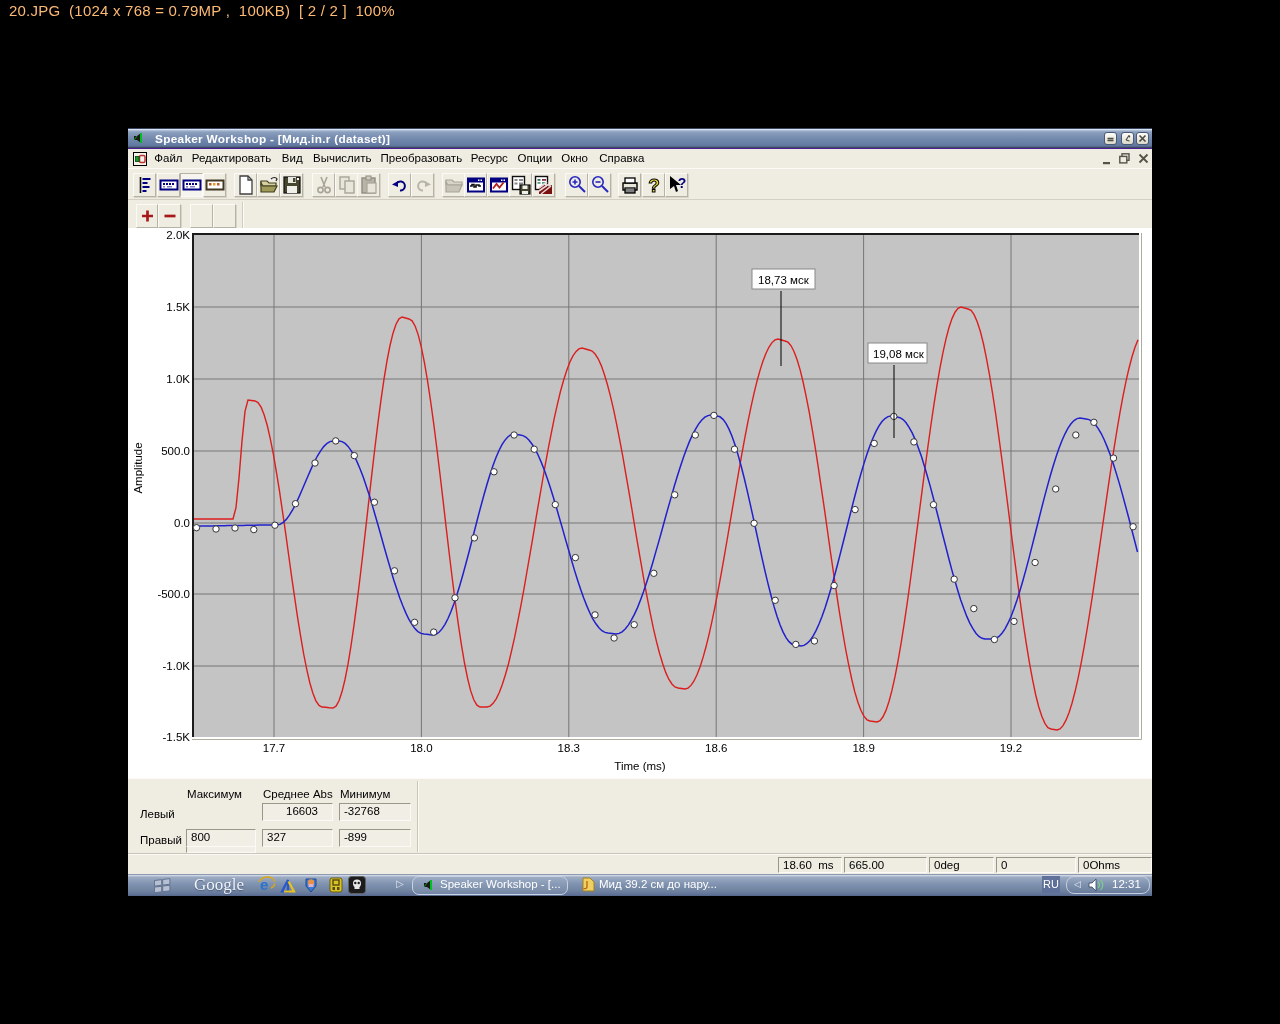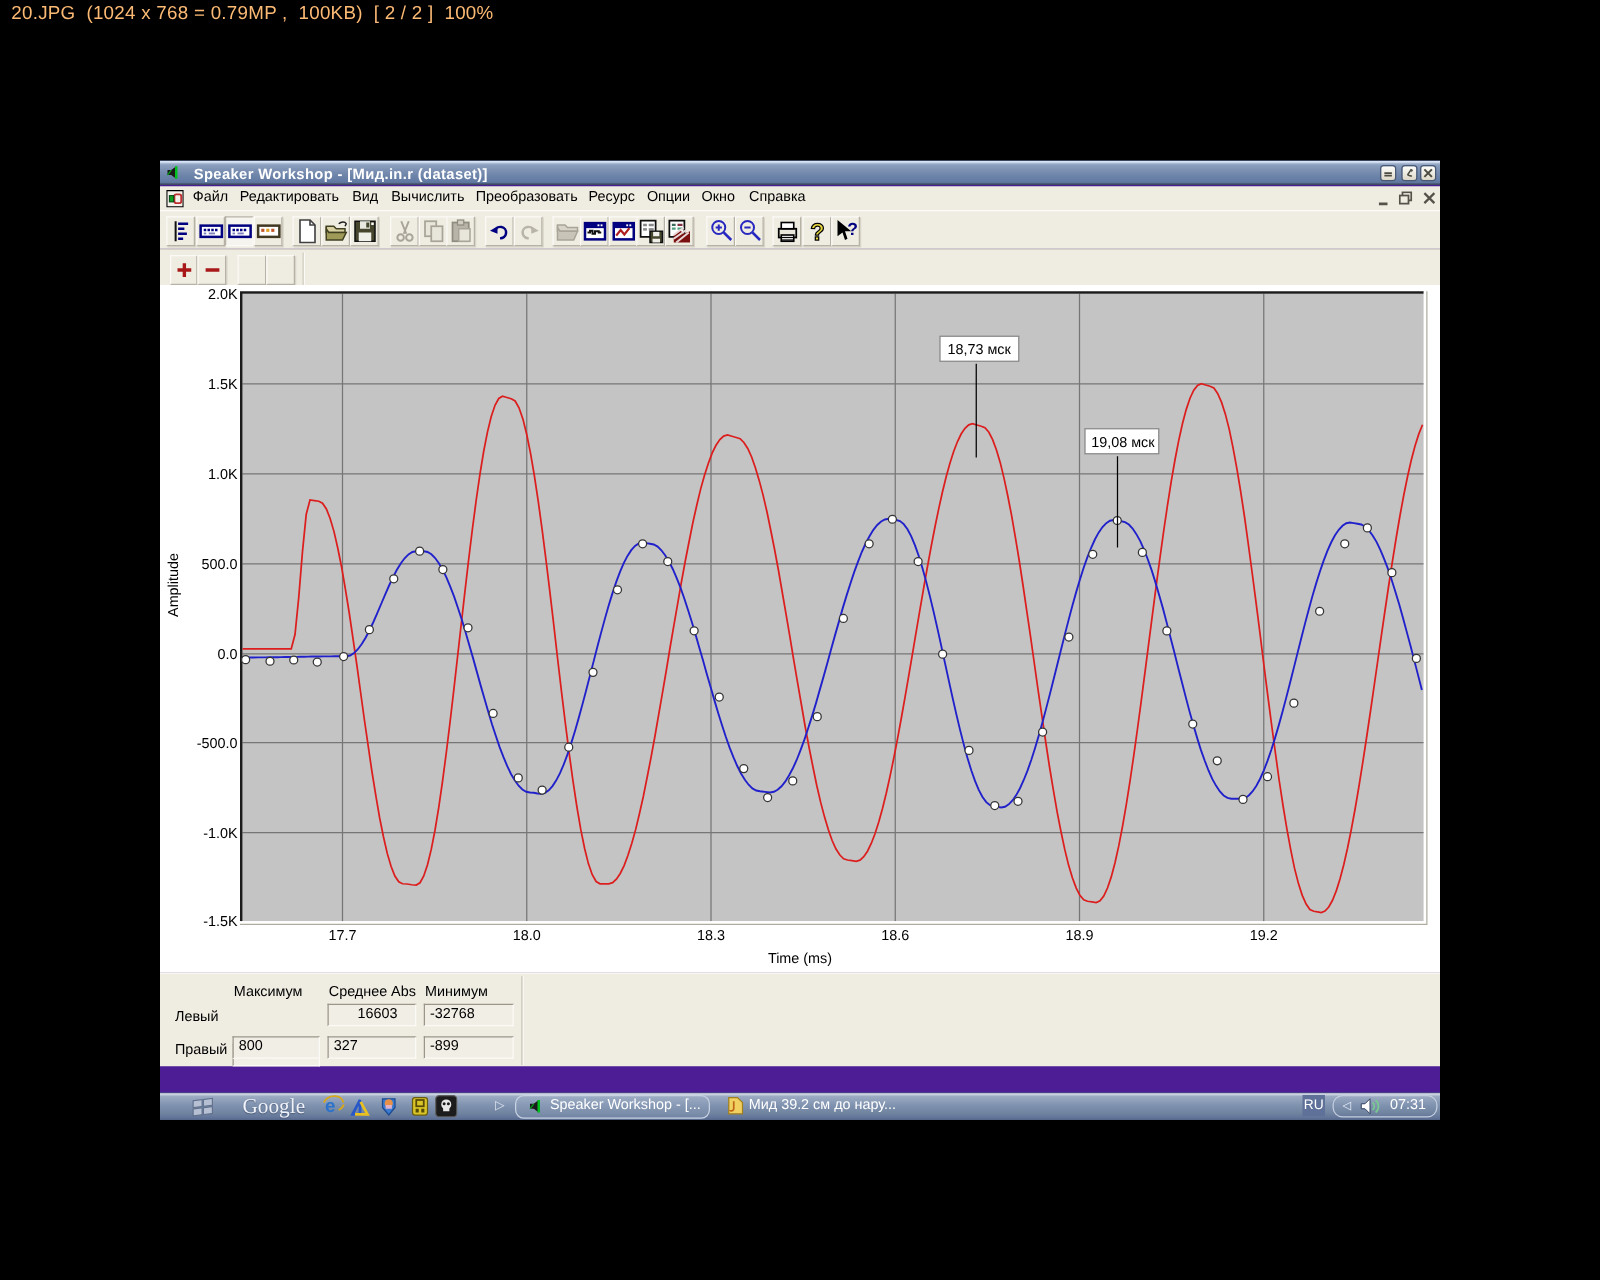--- a/index.html
+++ b/index.html
@@ -367,20 +367,27 @@
     <span style="position:absolute;left:12px;top:29px;">Левый</span>
     <span class="sbox" style="left:58px;top:24px;width:70px;margin-top:32px;">32767</span>
     <span class="sbox" style="left:134px;top:24px;width:71px;padding-left:23px;">16603</span>
     <span class="sbox" style="left:211px;top:24px;width:72px;">-32768</span>
     <span style="position:absolute;left:12px;top:55px;">Правый</span>
     <span class="sbox" style="left:58px;top:50px;width:70px;">800</span>
     <span class="sbox" style="left:134px;top:50px;width:71px;">327</span>
     <span class="sbox" style="left:211px;top:50px;width:72px;">-899</span>
     <span style="position:absolute;left:289px;top:2px;height:71px;width:2px;border-left:1px solid #c9c5b9;border-right:1px solid #fbfaf6;"></span>
   </div>
+  <div id="status">
+    <span class="stf" style="left:650px;width:64px;">18.60&nbsp; ms</span>
+    <span class="stf" style="left:716px;width:83px;">665.00</span>
+    <span class="stf" style="left:801px;width:65px;">0deg</span>
+    <span class="stf" style="left:868px;width:80px;">0</span>
+    <span class="stf" style="left:950px;width:74px;">0Ohms</span>
+  </div>
   <div id="taskbar">
     <svg width="20" height="17" viewBox="0 0 20 17" style="position:absolute;left:25px;top:3px;">
       <g transform="skewY(-7) translate(0,2.2)" fill="#b6c0d2" stroke="#5f6f8c" stroke-width="0.9">
       <rect x="1.5" y="1.5" width="7.2" height="5.6"></rect>
           <rect x="9.7" y="1.5" width="7.2" height="5.6"></rect>
       <rect x="1.5" y="8.1" width="7.2" height="5.6"></rect>
           <rect x="9.7" y="8.1" width="7.2" height="5.6"></rect>
         </g>
     </svg>
     <span style="position:absolute;left:66px;top:1px;color:#f0f3f9;font-size:17px;font-family:'Liberation Serif',serif;text-shadow:0 1px 1px #4a5a78;">Google</span>
@@ -423,15 +430,15 @@
         <path d="M5 4v6M5 10c0 2-3 2-3 1" stroke="#c06818" stroke-width="1.4" fill="none"></path>
     </svg>
     <span class="tktxt" style="position:absolute;left:471px;top:4px;">Мид 39.2 см до нару...</span>
     <span style="position:absolute;left:914px;top:2px;width:18px;height:17px;background:#5f7198;color:#fff;font-size:11px;text-align:center;padding-top:2px;">RU</span>
     <span id="traypill"></span>
     <span style="position:absolute;left:946px;top:5px;color:#e8eef8;font-size:9px;">◁</span>
     <svg width="16" height="14" viewBox="0 0 16 14" style="position:absolute;left:960px;top:4px;">
       <path d="M1 5h3l4-4v12L4 9H1z" fill="#fff" stroke="#30425e" stroke-width="0.8"></path>
       <path d="M10 4c2 1.5 2 4.5 0 6M12.5 2c3 2.5 3 7.5 0 10" stroke="#78c890" stroke-width="1.4" fill="none"></path>
     </svg>
-    <span class="tktxt" style="position:absolute;left:984px;top:4px;">07:31</span>
+    <span class="tktxt" style="position:absolute;left:984px;top:4px;">12:31</span>
   </div>
 </div>
 
 </body></html>

